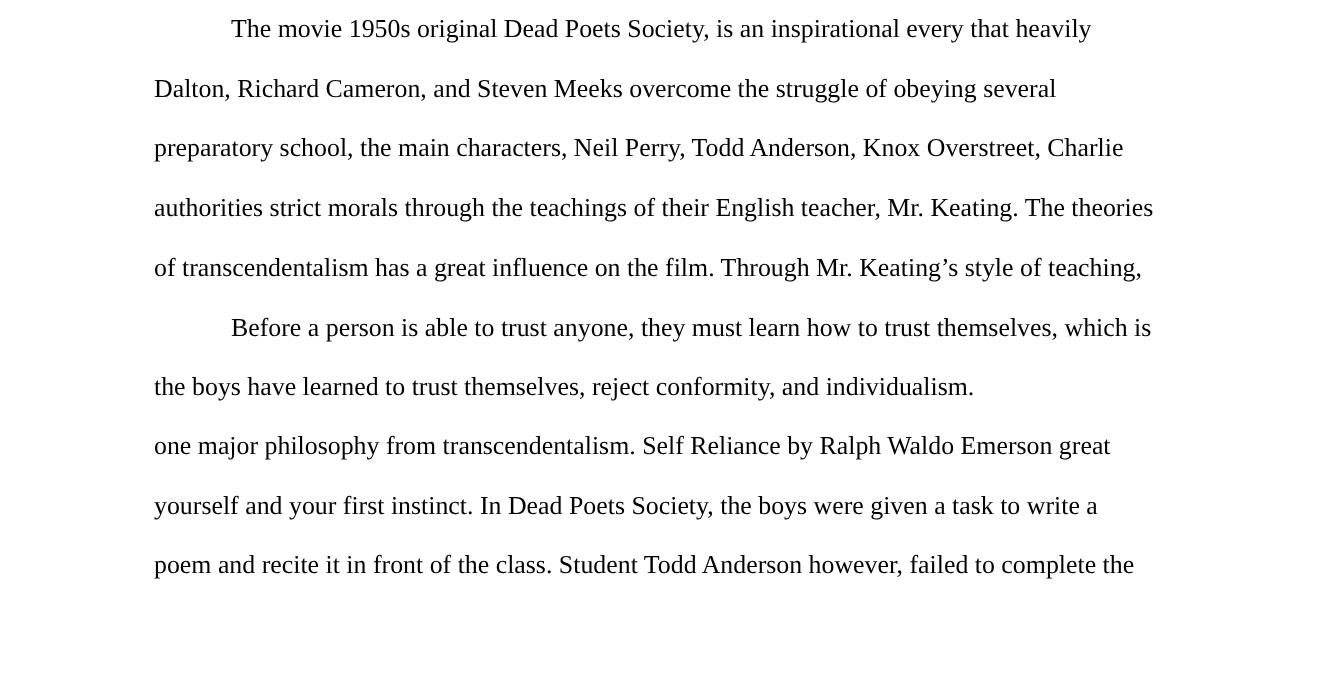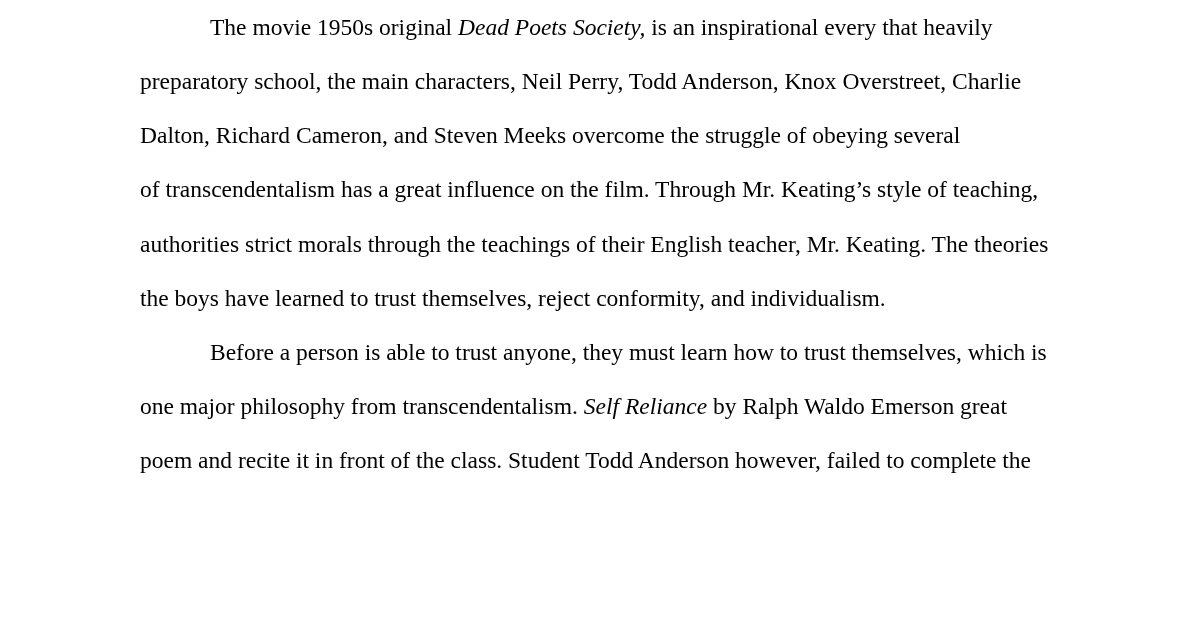--- a/index.html
+++ b/index.html
@@ -25,29 +25,29 @@
   }
   .line {
     height: 54.14px;
     line-height: 54.14px;
     white-space: nowrap;
   }
   .line.indent {
     padding-left: 70px;
   }
   .run-italic {
-    font-style: italic;
   }
 </style>
 </head>
 <body>
 
 <div class="page-text">
     <div class="line indent"><span class="run-normal">The movie 1950s original </span><span class="run-italic">Dead Poets Society,</span><span class="run-normal"> is an inspirational every that heavily</span></div>
+    <div class="line"><span class="run-normal">Dalton, Richard Cameron, and Steven Meeks overcome the struggle of obeying several</span></div>
     <div class="line"><span class="run-normal">preparatory school, the main characters, Neil Perry, Todd Anderson, Knox Overstreet, Charlie</span></div>
-    <div class="line"><span class="run-normal">Dalton, Richard Cameron, and Steven Meeks overcome the struggle of obeying several</span></div>
+    <div class="line"><span class="run-normal">authorities strict morals through the teachings of their English teacher, Mr. Keating. The theories</span></div>
     <div class="line"><span class="run-normal">of transcendentalism has a great influence on the film. Through Mr. Keating’s style of teaching,</span></div>
-    <div class="line"><span class="run-normal">authorities strict morals through the teachings of their English teacher, Mr. Keating. The theories</span></div>
+    <div class="line indent"><span class="run-normal">Before a person is able to trust anyone, they must learn how to trust themselves, which is</span></div>
     <div class="line"><span class="run-normal">the boys have learned to trust themselves, reject conformity, and individualism.</span></div>
-    <div class="line indent"><span class="run-normal">Before a person is able to trust anyone, they must learn how to trust themselves, which is</span></div>
     <div class="line"><span class="run-normal">one major philosophy from transcendentalism. </span><span class="run-italic">Self Reliance</span><span class="run-normal"> by Ralph Waldo Emerson great</span></div>
+    <div class="line"><span class="run-normal">yourself and your first instinct. In </span><span class="run-italic">Dead Poets Society,</span><span class="run-normal"> the boys were given a task to write a</span></div>
     <div class="line"><span class="run-normal">poem and recite it in front of the class. Student Todd Anderson however, failed to complete the</span></div>
   </div>
 
 </body></html>

